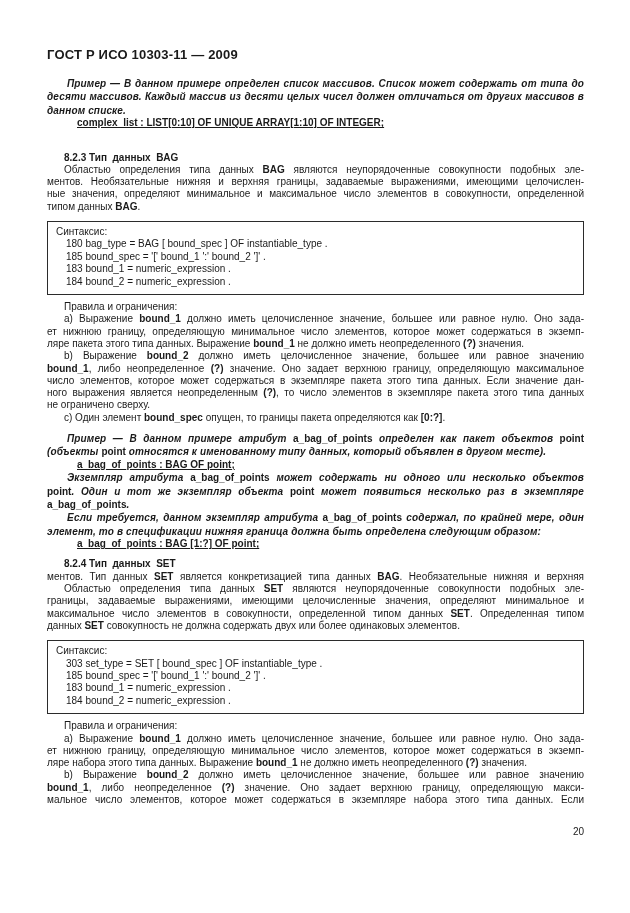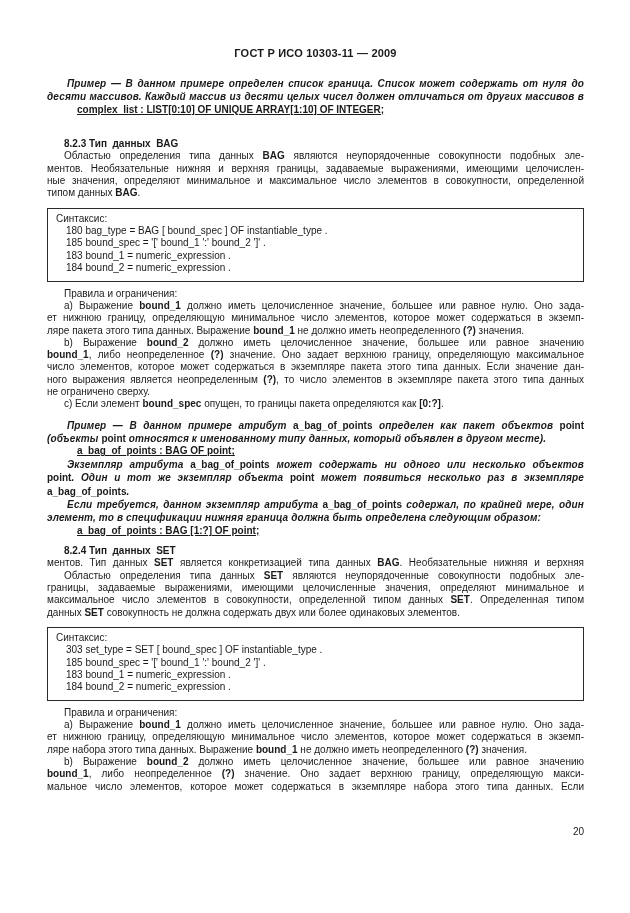--- a/index.html
+++ b/index.html
@@ -12,23 +12,23 @@
   }
   .page {
     position: relative;
     width: 630px; height: 913px;
     overflow: hidden;
     background: #ffffff;
   }
   .hdr {
     position: absolute;
     top: 47px; left: 47px; width: 537px;
-    text-align: center;
+    text-align: left;
     font-weight: bold;
-    font-size: 11px;
+    font-size: 13px;
     letter-spacing: 0.2px;
     white-space: pre-wrap;
   }
   .content {
     position: absolute;
     top: 59px; left: 47px; width: 537px;
   }
   
   .para { font-size: 10px; line-height: 12.3px; }
   .line { text-align: justify; text-align-last: justify; }
@@ -66,22 +66,23 @@
   }
 </style>
 </head>
 <body>
 
 <div class="page">
   <div class="hdr">ГОСТ Р ИСО 10303-11 — 2009</div>
 
   <div class="content">
       <div class="para ex mt18">
-        <div class="line ind"><span class="s-bi">Пример — В данном примере определен список граница. Список может содержать от нуля до</span></div>
+        <div class="line ind"><span class="s-bi">Пример — В данном примере определен список массивов. Список может содержать от типа до</span></div>
         <div class="line"><span class="s-bi">десяти массивов. Каждый массив из десяти целых чисел должен отличаться от других массивов в</span></div>
+        <div class="line end"><span class="s-bi">данном списке.</span></div>
       </div>
       <div class="code">complex_list : LIST[0:10] OF UNIQUE ARRAY[1:10] OF INTEGER;</div>
       <div class="hd mt7">8.2.3 Тип  данных  BAG</div>
       <div class="para">
         <div class="line ind"><span class="s-r">Областью определения типа данных </span><span class="s-b">BAG</span><span class="s-r"> являются неупорядоченные совокупности подобных эле-</span></div>
         <div class="line"><span class="s-r">ментов. Необязательные нижняя и верхняя границы, задаваемые выражениями, имеющими целочислен-</span></div>
         <div class="line"><span class="s-r">ные значения, определяют минимальное и максимальное число элементов в совокупности, определенной</span></div>
         <div class="line end"><span class="s-r">типом данных </span><span class="s-b">BAG</span><span class="s-r">.</span></div>
       </div>
       <div class="box mt8">
@@ -100,21 +101,21 @@
         <div class="line end"><span class="s-r">ляре пакета этого типа данных. Выражение </span><span class="s-b">bound_1</span><span class="s-r"> не должно иметь неопределенного </span><span class="s-b">(?)</span><span class="s-r"> значения.</span></div>
       </div>
       <div class="para">
         <div class="line ind"><span class="s-r">b) Выражение </span><span class="s-b">bound_2</span><span class="s-r"> должно иметь целочисленное значение, большее или равное значению</span></div>
         <div class="line"><span class="s-b">bound_1</span><span class="s-r">, либо неопределенное </span><span class="s-b">(?)</span><span class="s-r"> значение. Оно задает верхнюю границу, определяющую максимальное</span></div>
         <div class="line"><span class="s-r">число элементов, которое может содержаться в экземпляре пакета этого типа данных. Если значение дан-</span></div>
         <div class="line"><span class="s-r">ного выражения является неопределенным </span><span class="s-b">(?)</span><span class="s-r">, то число элементов в экземпляре пакета этого типа данных</span></div>
         <div class="line end"><span class="s-r">не ограничено сверху.</span></div>
       </div>
       <div class="para">
-        <div class="line ind end"><span class="s-r">c) Если элемент </span><span class="s-b">bound_spec</span><span class="s-r"> опущен, то границы пакета определяются как </span><span class="s-b">[0:?]</span><span class="s-r">.</span></div>
+        <div class="line ind end"><span class="s-r">c) Один элемент </span><span class="s-b">bound_spec</span><span class="s-r"> опущен, то границы пакета определяются как </span><span class="s-b">[0:?]</span><span class="s-r">.</span></div>
       </div>
       <div class="para ex mt8">
         <div class="line ind"><span class="s-bi">Пример — В данном примере атрибут </span><span class="s-b">a_bag_of_points</span><span class="s-bi"> определен как пакет объектов </span><span class="s-b">point</span></div>
         <div class="line end"><span class="s-bi">(объекты </span><span class="s-b">point</span><span class="s-bi"> относятся к именованному типу данных, который объявлен в другом месте).</span></div>
       </div>
       <div class="code">a_bag_of_points : BAG OF point;</div>
       <div class="para ex">
         <div class="line ind"><span class="s-bi">Экземпляр атрибута </span><span class="s-b">a_bag_of_points</span><span class="s-bi"> может содержать ни одного или несколько объектов</span></div>
         <div class="line"><span class="s-b">point</span><span class="s-bi">. Один и тот же экземпляр объекта </span><span class="s-b">point</span><span class="s-bi"> может появиться несколько раз в экземпляре</span></div>
         <div class="line end"><span class="s-b">a_bag_of_points</span><span class="s-bi">.</span></div>

